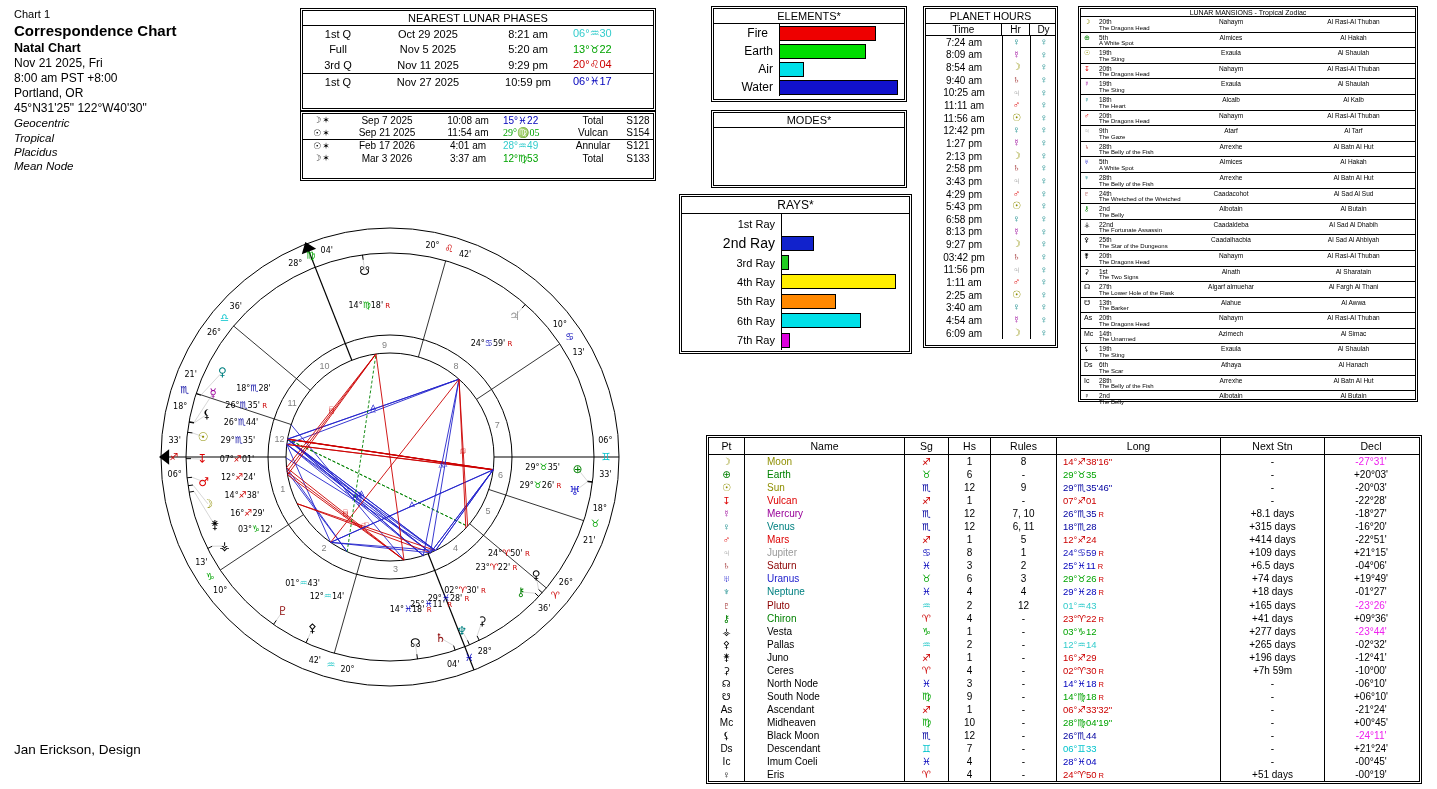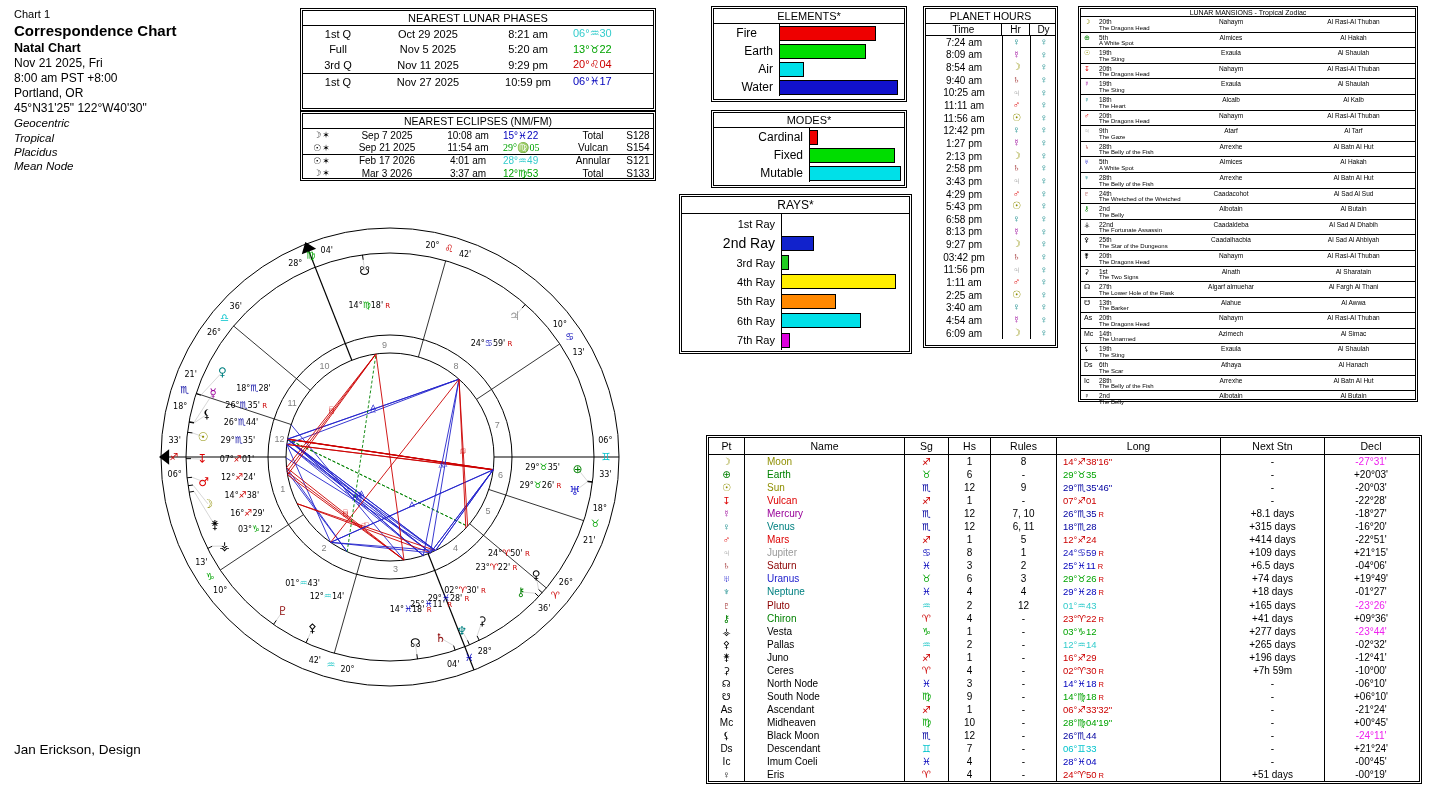--- a/index.html
+++ b/index.html
@@ -111,21 +111,20 @@
         <div class="phrow lastph">
           <span>1st Q</span>
           <span>Nov 27 2025</span>
           <span>10:59 pm</span>
           <span class="pos" style="color: rgb(0, 0, 187);">06°♓17</span>
         </div>
       </div>
 </div>
 
 <div id="ecl" class="box">
-  <div class="ttl">NEAREST ECLIPSES (NM/FM)</div>
   <div id="ecl-rows">
         <div class="ecrow">
           <span class="ecicon">☽✶</span>
           <span>Sep 7 2025</span>
           <span>10:08 am</span>
           <span class="pos" style="color: rgb(0, 0, 187);">15°♓22</span>
           <span>Total</span>
           <span>S128</span>
         </div>
         <div class="ecrow">
@@ -152,53 +151,39 @@
           <span>Total</span>
           <span>S133</span>
         </div>
       </div>
 </div>
 
 <div id="elements" class="box" style="left:713px;top:8px;width:192px;height:92px;">
   <div class="ttl">ELEMENTS*</div>
   <div class="bars">
         <div class="barrow" style="height: 18px;">
-          <span class="barlab" style="width: 66px; padding-right: 22px; font-size: 12px; height: 100%; display: flex; align-items: center; justify-content: flex-end;">Fire</span>
+          <span class="barlab" style="width: 66px; padding-right: 11px; font-size: 12px; height: 100%; display: flex; align-items: center; justify-content: flex-end;">Fire</span>
           <span class="bar" style="width: 94.77px; background: rgb(238, 0, 0);"></span>
         </div>
         <div class="barrow" style="height: 18px;">
           <span class="barlab" style="width: 66px; padding-right: 6px; font-size: 12px; height: 100%; display: flex; align-items: center; justify-content: flex-end;">Earth</span>
           <span class="bar" style="width: 85.41px; background: rgb(0, 221, 0);"></span>
         </div>
         <div class="barrow" style="height: 18px;">
           <span class="barlab" style="width: 66px; padding-right: 6px; font-size: 12px; height: 100%; display: flex; align-items: center; justify-content: flex-end;">Air</span>
           <span class="bar" style="width: 23.4px; background: rgb(0, 224, 232);"></span>
         </div>
         <div class="barrow" style="height: 18px;">
           <span class="barlab" style="width: 66px; padding-right: 6px; font-size: 12px; height: 100%; display: flex; align-items: center; justify-content: flex-end;">Water</span>
           <span class="bar" style="width: 117px; background: rgb(17, 17, 204);"></span>
         </div>
       </div>
 </div>
 <div id="modes" class="box" style="left:713px;top:112px;width:192px;height:74px;">
   <div class="ttl">MODES*</div>
-  <div class="bars">
-        <div class="barrow" style="height: 18px;">
-          <span class="barlab" style="width: 96px; padding-right: 6px; font-size: 12px; height: 100%; display: flex; align-items: center; justify-content: flex-end;">Cardinal</span>
-          <span class="bar" style="width: 7.36px; background: rgb(238, 0, 0);"></span>
-        </div>
-        <div class="barrow" style="height: 18px;">
-          <span class="barlab" style="width: 96px; padding-right: 6px; font-size: 12px; height: 100%; display: flex; align-items: center; justify-content: flex-end;">Fixed</span>
-          <span class="bar" style="width: 83.72px; background: rgb(0, 221, 0);"></span>
-        </div>
-        <div class="barrow" style="height: 18px;">
-          <span class="barlab" style="width: 96px; padding-right: 6px; font-size: 12px; height: 100%; display: flex; align-items: center; justify-content: flex-end;">Mutable</span>
-          <span class="bar" style="width: 90.16px; background: rgb(0, 224, 232);"></span>
-        </div>
-      </div>
 </div>
 <div id="rays" class="box" style="left:681px;top:196px;width:229px;height:156px;">
   <div class="ttl" style="font-size:12px;">RAYS*</div>
   <div class="bars">
         <div class="barrow" style="height: 19.4286px;">
           <span class="barlab" style="width: 100px; padding-right: 6px; font-size: 11px; height: 100%; display: flex; align-items: center; justify-content: flex-end;">1st Ray</span>
         </div>
         <div class="barrow" style="height: 19.4286px;">
           <span class="barlab" style="width: 100px; padding-right: 6px; font-size: 14px; height: 100%; display: flex; align-items: center; justify-content: flex-end;">2nd Ray</span>
           <span class="bar" style="width: 30.51px; background: rgb(17, 34, 204);"></span>

